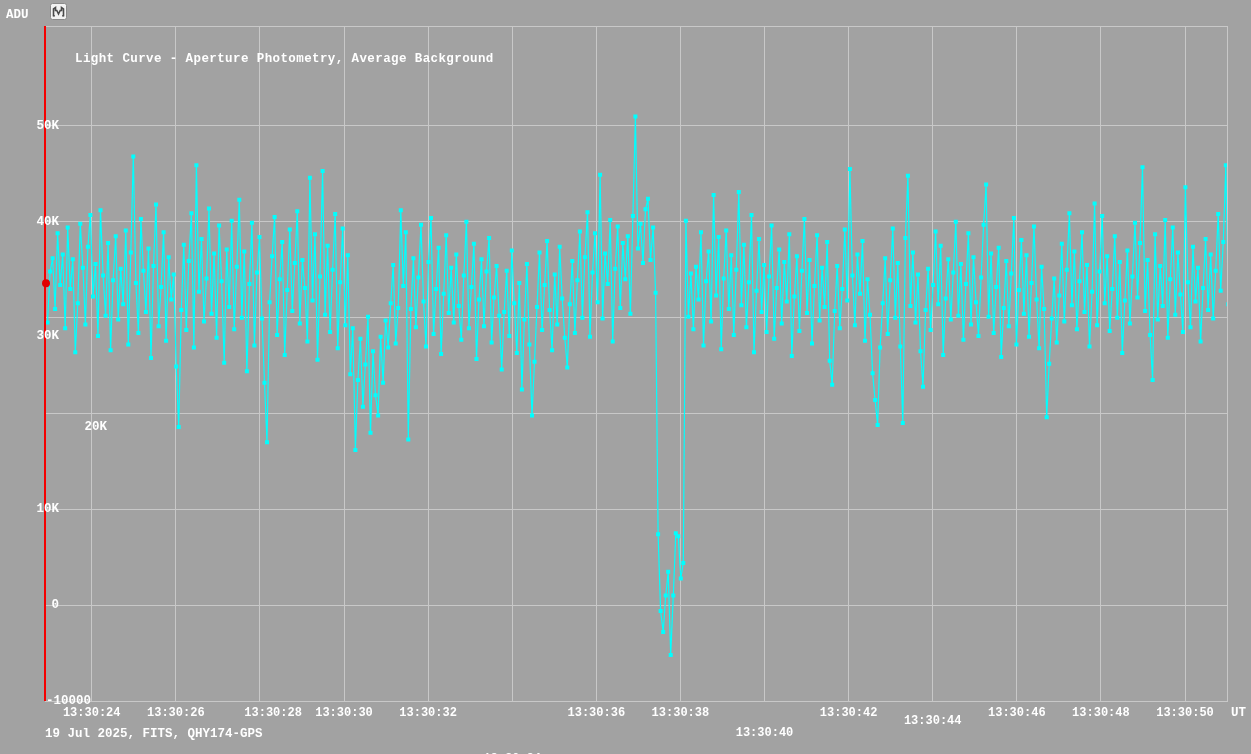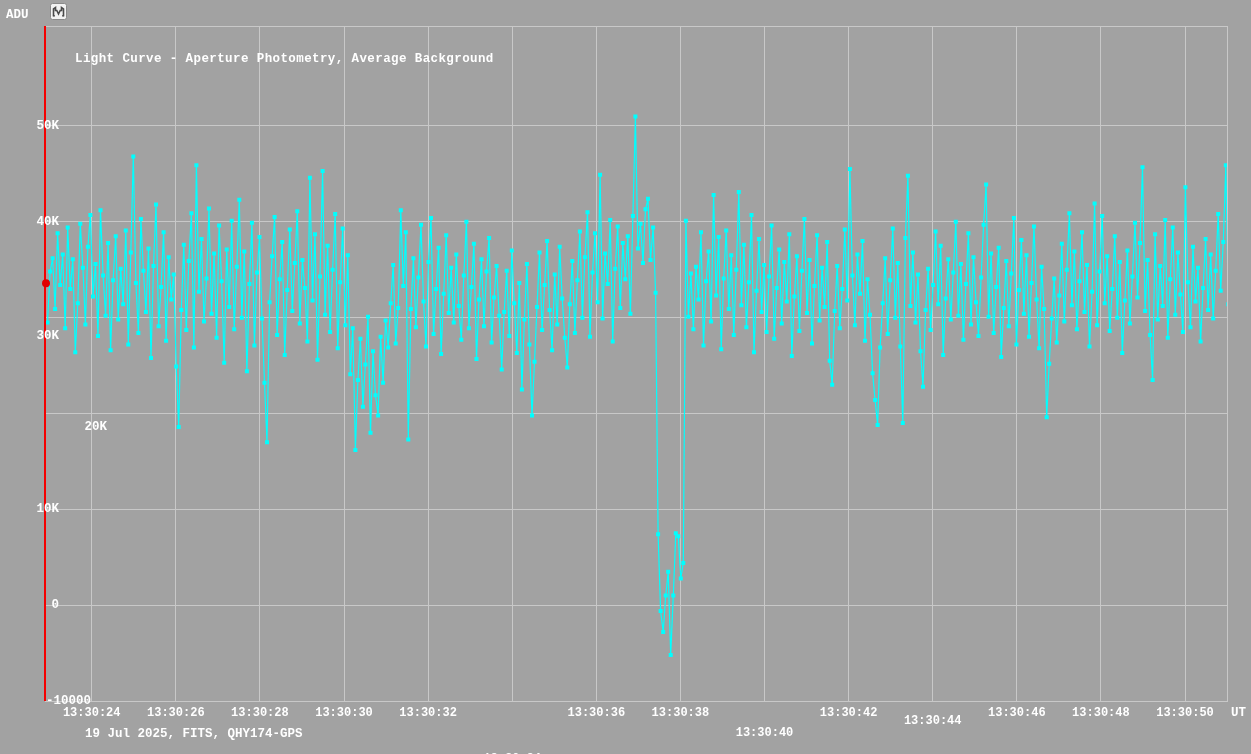--- a/index.html
+++ b/index.html
@@ -7,21 +7,21 @@
     position:relative;width:1251px;height:754px;overflow:hidden;
     background:#be185d;
     font-family:"Liberation Mono","DejaVu Sans Mono",monospace;
     font-weight:bold;color:#ffffff;
     -webkit-font-smoothing:none;
   }
   .lbl{position:absolute;font-size:12.5px;line-height:14px;white-space:pre;}
   #y-axis-unit{left:6px;top:8px;}
   #win-icon{position:absolute;left:50px;top:3px;width:17px;height:17px;}
   #title{left:75px;top:8px;letter-spacing:0.4px;margin-top:44px;}
-  #footer{left:45px;top:727px;margin-left:40px;}
+  #footer{left:45px;top:727px;}
   #ut-label{left:1231px;top:706px;}
   .x-tick{position:absolute;top:706px;width:84px;text-align:center;font-size:12px;font-weight:bold;white-space:pre;}
   .y-tick{position:absolute;left:0px;width:59px;text-align:right;font-size:12.5px;font-weight:bold;white-space:pre;}
   #plot-svg{position:absolute;left:0;top:0;}
 </style>
 </head>
 <body>
 
 <div id="screen">
 
@@ -74,21 +74,21 @@
       <div class="y-tick" style="top: 214.8px;">40K</div>
       <div class="y-tick" style="top: 329px; font-family: Liberation Mono, monospace;">30K</div>
       <div class="y-tick" style="top: 420px; margin-left: 48px;">20K</div>
       <div class="y-tick" style="top: 502.35px; text-align: right;">10K</div>
       <div class="y-tick" style="top: 598.2px;">0</div>
       <div class="y-tick" style="top: 694.05px; padding-left: 32px;">-10000</div>
     </div>
   <div id="x-ticks">
       <div class="x-tick" style="left: 49.7px;">13:30:24</div>
       <div class="x-tick" style="left: 133.8px;">13:30:26</div>
-      <div class="x-tick" style="left: 217.9px;">13:30:28</div>
+      <div class="x-tick" style="left: 217.9px; text-align: right;">13:30:28</div>
       <div class="x-tick" style="left: 302px;">13:30:30</div>
       <div class="x-tick" style="left: 386.1px; text-align: center;">13:30:32</div>
       <div class="x-tick" style="left: 470.2px; margin-top: 46px;">13:30:34</div>
       <div class="x-tick" style="left: 554.3px;">13:30:36</div>
       <div class="x-tick" style="left: 638.4px;">13:30:38</div>
       <div class="x-tick" style="left: 722.5px; margin-top: 20px;">13:30:40</div>
       <div class="x-tick" style="left: 806.6px;">13:30:42</div>
       <div class="x-tick" style="left: 890.7px; margin-top: 8px;">13:30:44</div>
       <div class="x-tick" style="left: 974.8px;">13:30:46</div>
       <div class="x-tick" style="left: 1058.9px;">13:30:48</div>

